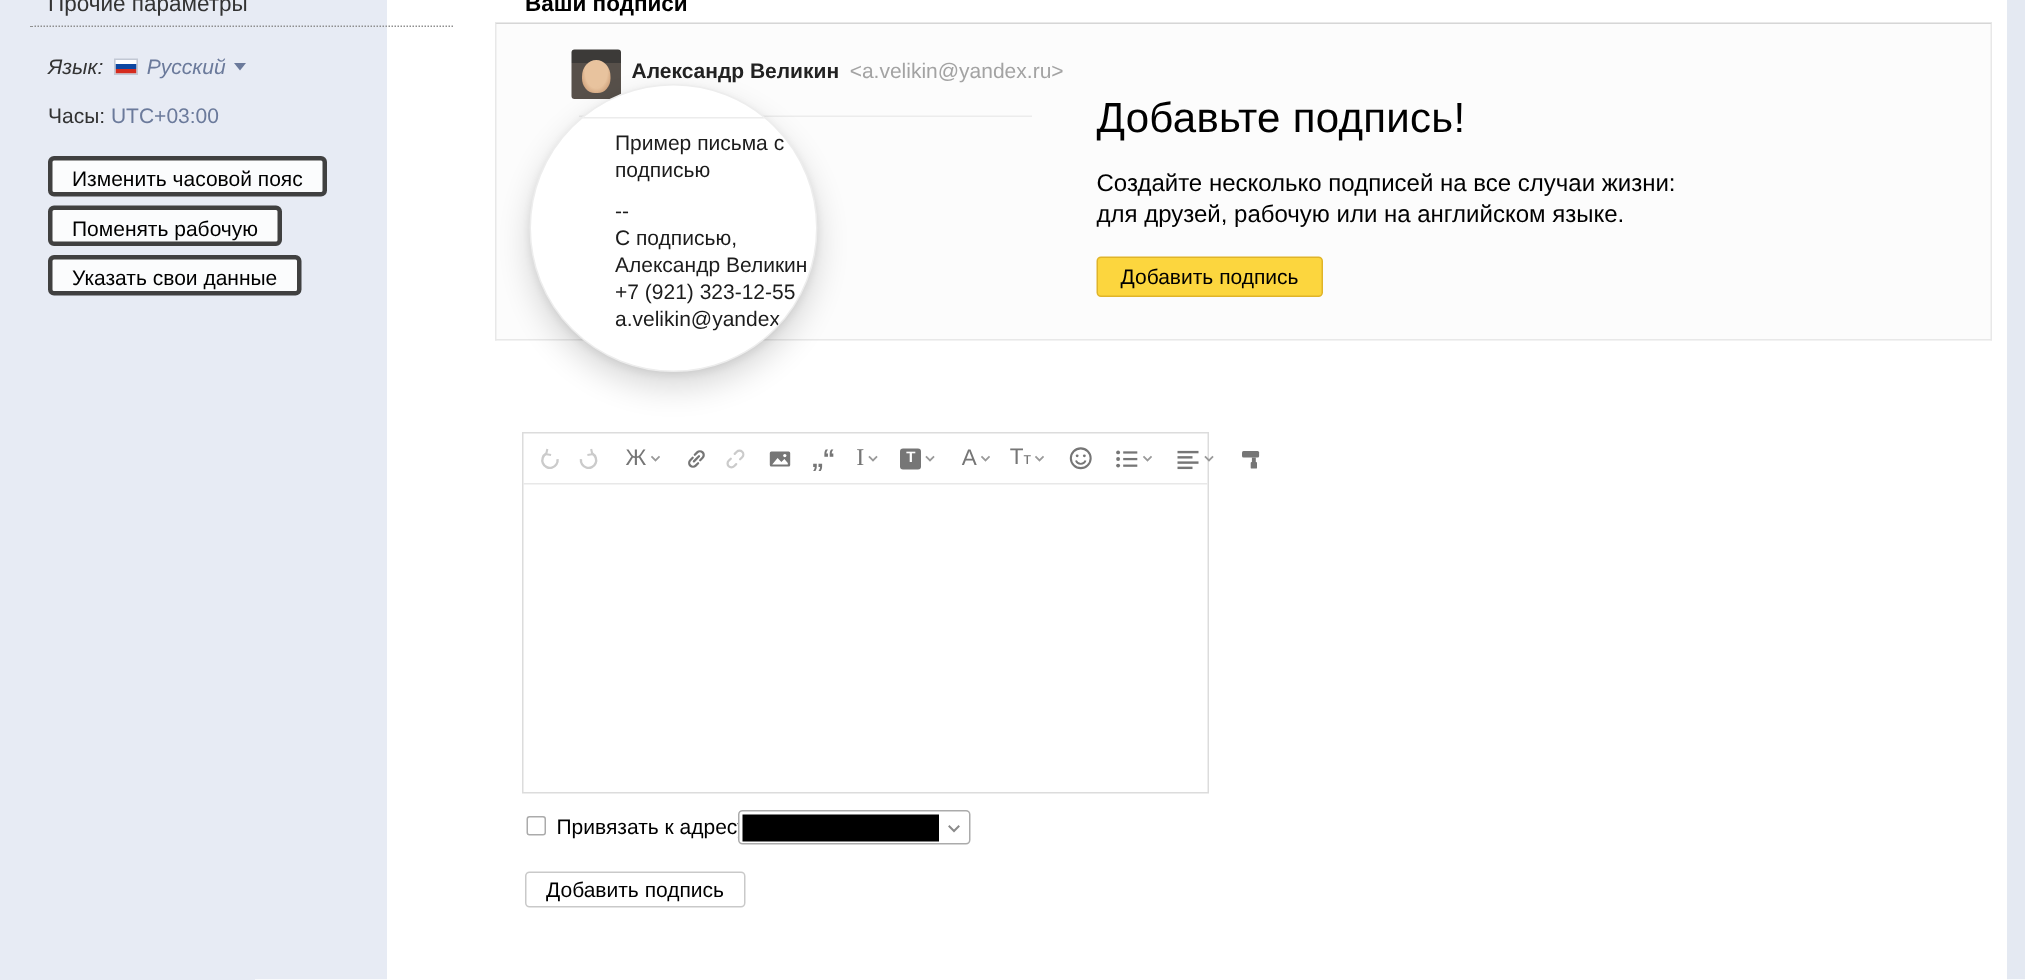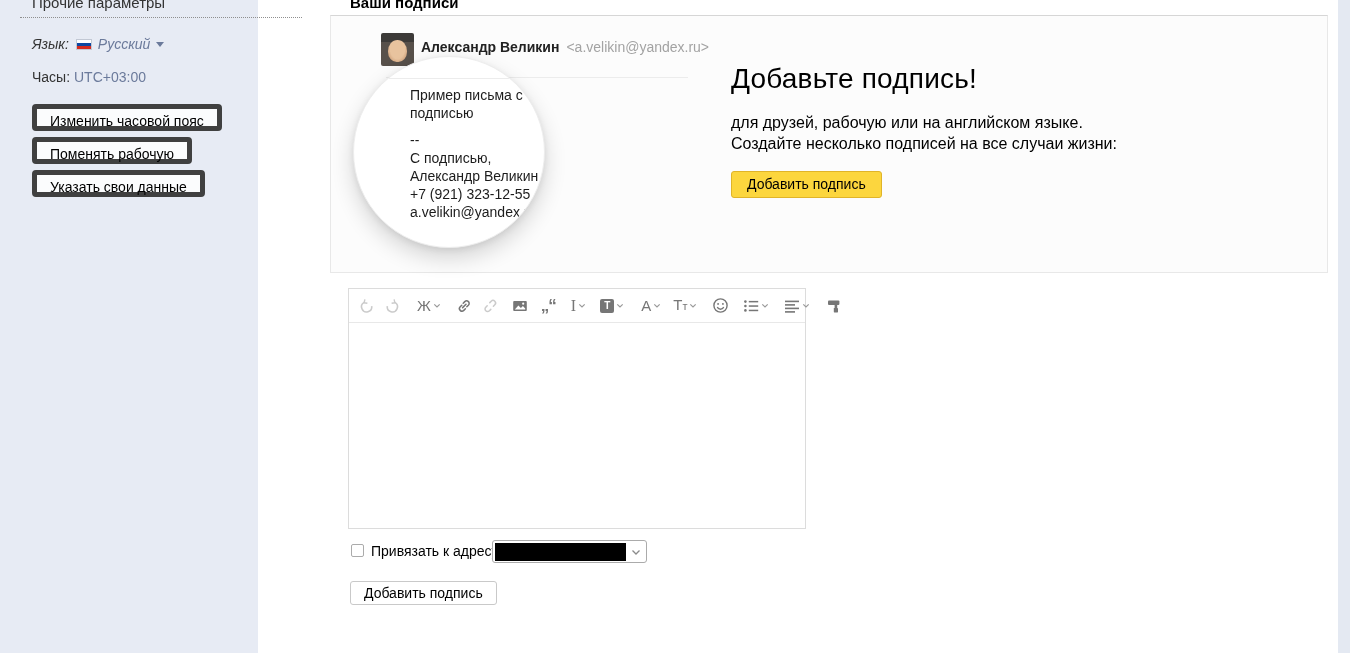--- a/index.html
+++ b/index.html
@@ -24,34 +24,34 @@
     border:1px solid #c2c8d4;
     background:linear-gradient(#fff 0 33%, #0d47a1 33% 66%, #d52b1e 66% 100%);
   }
   .lang-caret {
     display:inline-block; width:0; height:0; margin-left:6px; vertical-align:2px;
     border-left:4px solid transparent; border-right:4px solid transparent;
     border-top:5px solid #6b7a9b;
   }
   .side-btn {
     left:32px; height:27px; line-height:25px; padding:0 13px;
-    background:#fbfcfd; border:5px solid #404040; border-radius:4px;
+    background:#fbfcfd; border:3px solid #404040; border-radius:4px;
     font-size:14px; color:#000; cursor:pointer; white-space:nowrap;
     font-family:"Liberation Sans", sans-serif;
   }
   .btn-tz { top:104px; } .btn-pwd { top:137px; } .btn-data { top:170px; }
 
   
   .scroll-track { right:0; top:0; width:12px; height:653px; background:#e4e9f2; }
 
   
   .main-title { left:350px; top:-6px; font-size:15px; font-weight:bold; color:#000; }
 
   .promo-card {
-    left:330px; top:15px; width:998px; height:258px;
+    left:330px; top:15px; width:998px; height:212px;
     background:#fcfcfc; border:1px solid #e8e8e8; border-top-color:#d6d6d6;
   }
   .avatar {
     left:50px; top:17px; width:33px; height:33px; border-radius:2px; overflow:hidden;
     background:linear-gradient(#3c3a38 0 28%, #57504a 28% 100%);
   }
   .avatar::after {
     content:""; position:absolute; left:7px; top:7px; width:19px; height:22px;
     border-radius:50% 50% 45% 45%;
     background:radial-gradient(ellipse at 50% 35%, #e8c39e 0 55%, #cfa27c 80%);
@@ -151,22 +151,22 @@
       <div>С подписью,</div>
       <div>Александр Великин</div>
       <div>+7 (921) 323-12-55</div>
       <div>a.velikin@yandex.ru</div>
     </div>
   </div>
 
   <div class="abs promo">
     <div class="promo-heading">Добавьте подпись!</div>
     <div class="promo-text">
+      <div>Создайте несколько подписей на все случаи жизни:</div>
       <div>для друзей, рабочую или на английском языке.</div>
-      <div>Создайте несколько подписей на все случаи жизни:</div>
     </div>
     <button class="yellow-btn">Добавить подпись</button>
   </div>
 </div>
 
 <div class="abs editor">
   <div class="toolbar">
 
     <span class="tb disabled">
       <svg width="16" height="16" viewBox="0 0 16 16">

